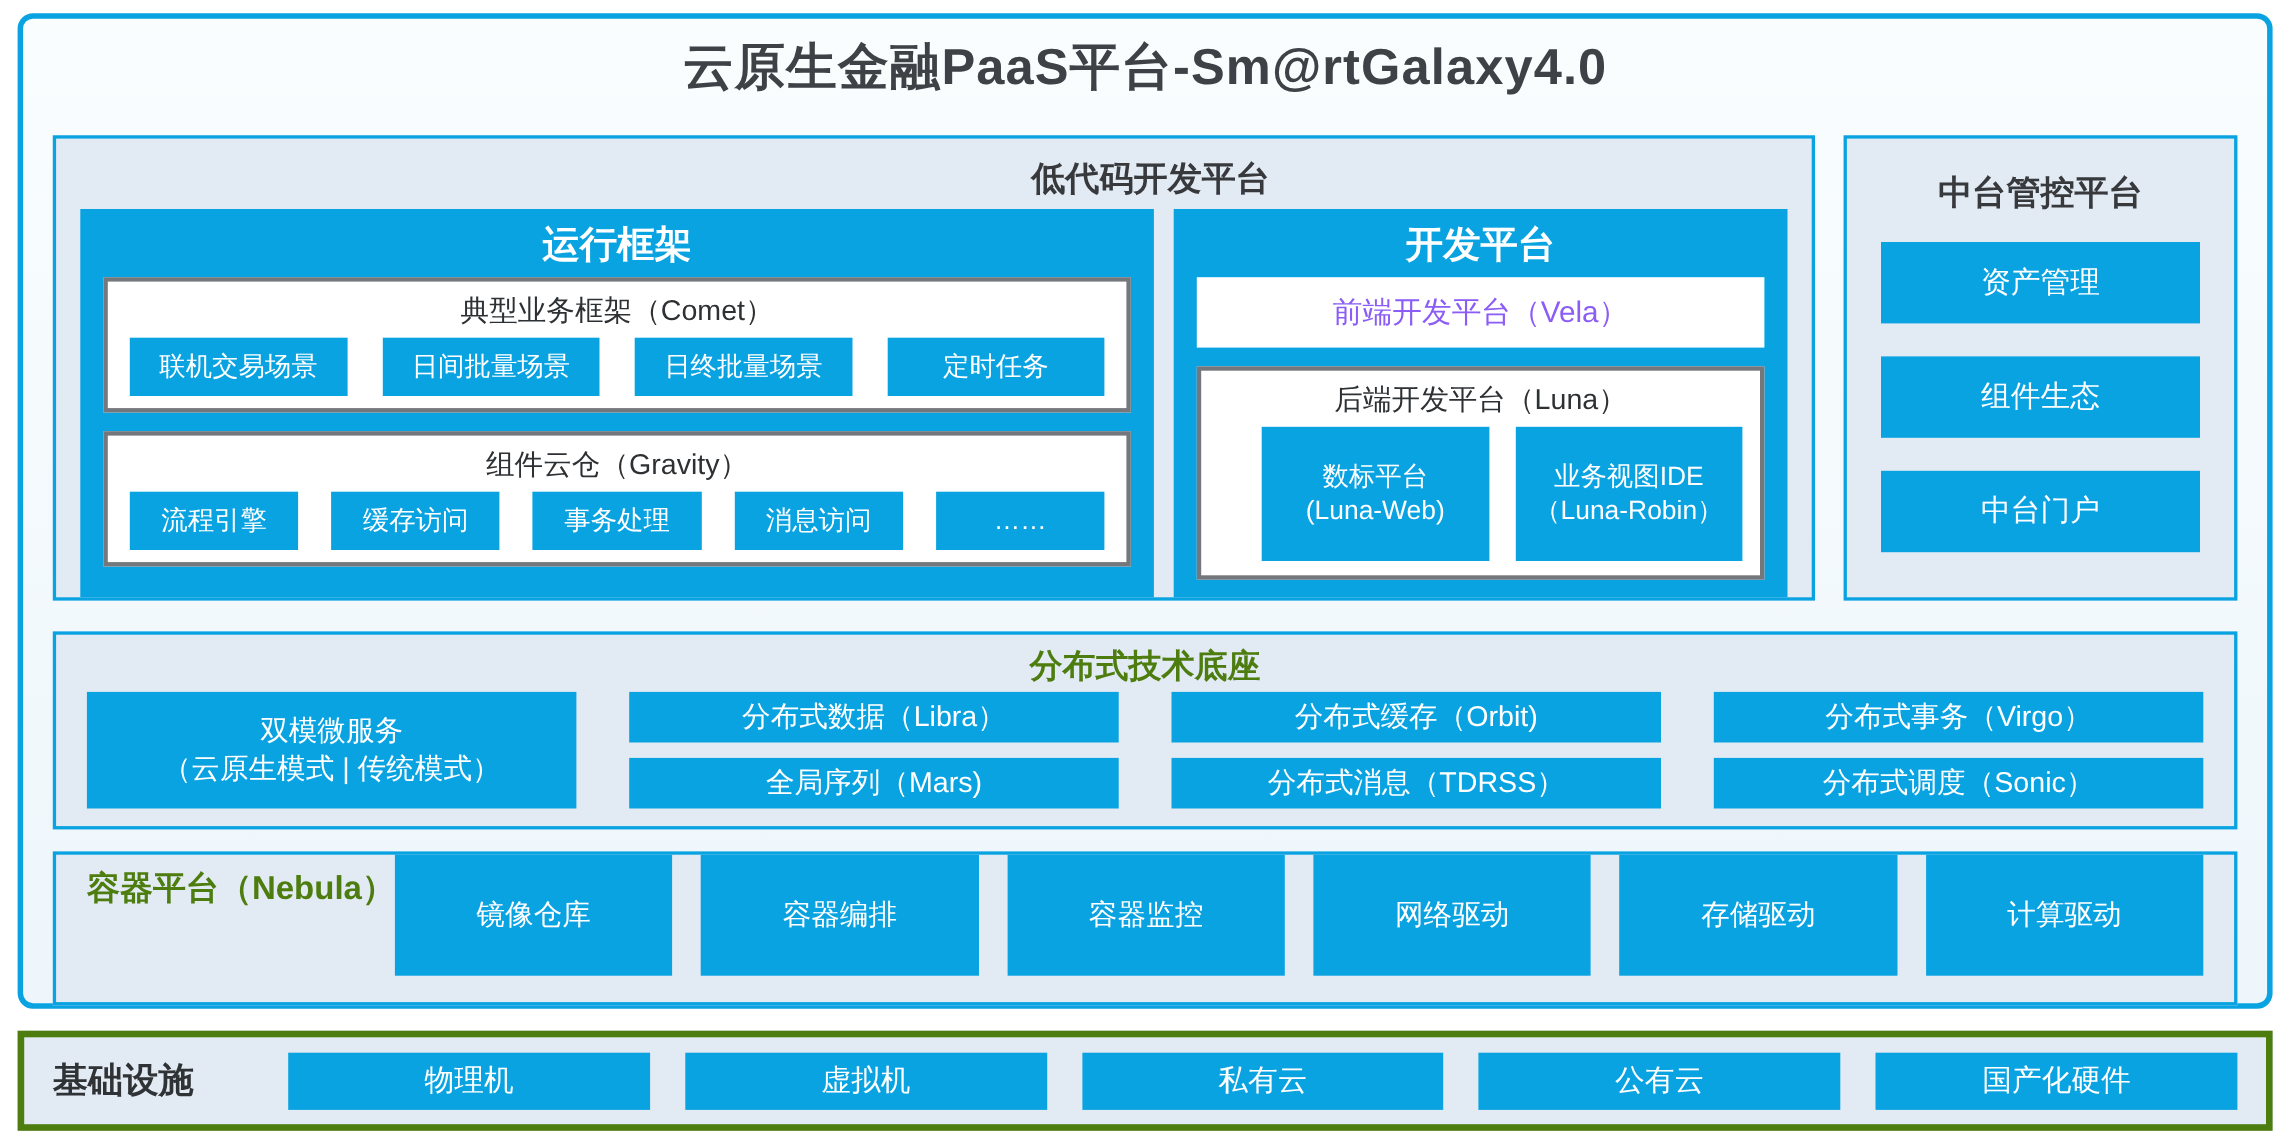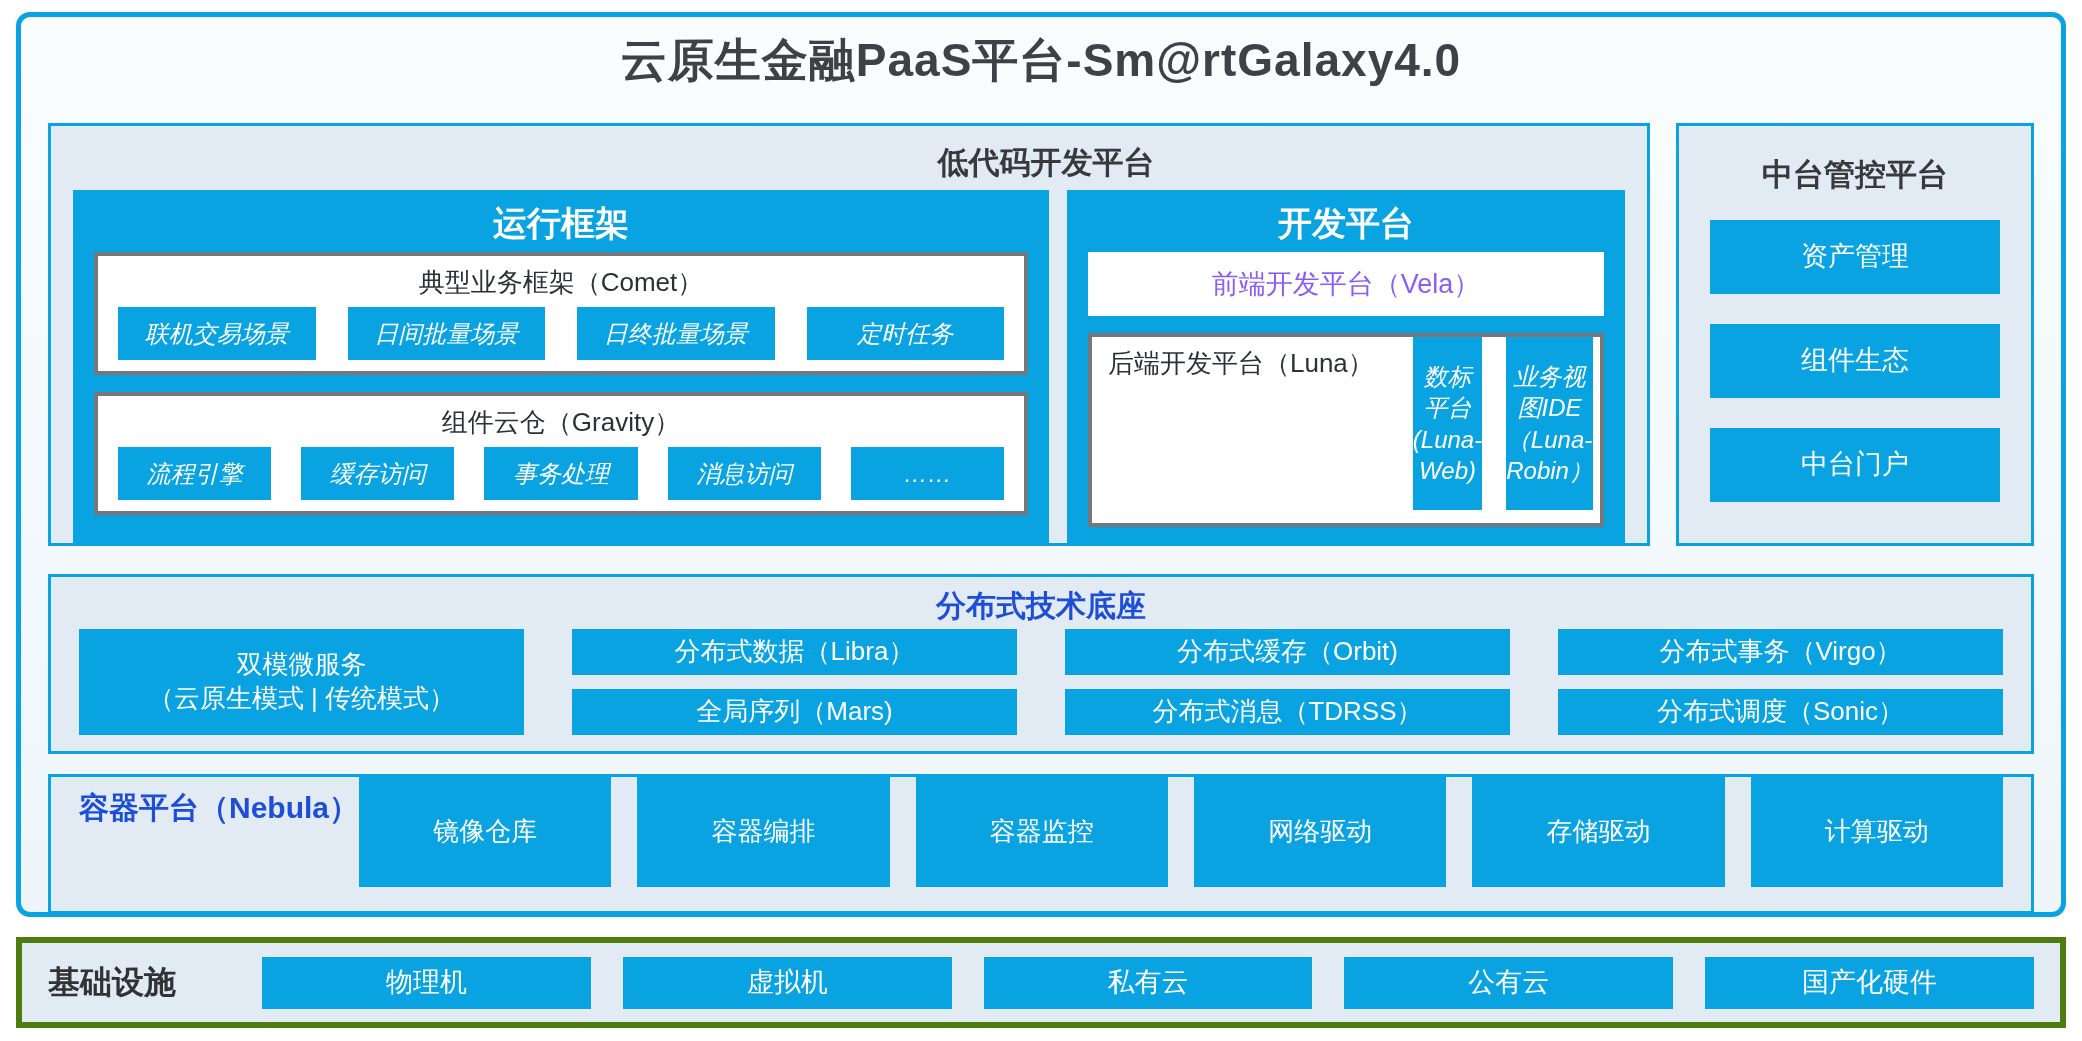--- a/index.html
+++ b/index.html
@@ -48,31 +48,31 @@
   .stack-box { flex:1; display:flex; flex-direction:column; padding:0 20px; }
   .comet { margin-bottom:17px; }
   .box-title {
     text-align:center; font-size:26px; color:#2e3134; padding:9px 0 7px; flex:none;
   }
   .btn {
     background:#0aa3e2; color:#ffffff; display:flex; flex-direction:column;
     align-items:center; justify-content:center; text-align:center;
     font-size:24px; line-height:1.3; box-sizing:border-box;
   }
-  .btn-row { flex:1; display:flex; margin-bottom:11px;font-style:italic; }
+  .btn-row { flex:1; display:flex; margin-bottom:11px; }
   .btn-row .btn { flex:1; }
   .comet  .btn-row { gap:32px; }
   .gravity .btn-row { gap:30px; }
 
   .vela-box {
     height:64px; flex:none; margin-bottom:17px;
     display:flex; align-items:center; justify-content:center;
     font-size:27px; color:#8b5cf6;
   }
-  .luna-box { flex:1; display:flex; flex-direction:row; padding:0 16px; }
+  .luna-box { flex:1; display:flex; flex-direction:column; padding:0 16px; }
   .luna-box .btn-row { gap:24px; margin-bottom:13px;padding-left:39px; }
   .luna-box .btn { font-size:24px; }
 
   
   .mid-platform {
     width:358px; flex:none; display:flex; flex-direction:column;
     padding:0 31px 33px;
   }
   .mid-title {
     text-align:center; font-size:31px; font-weight:bold; color:#37393d;
@@ -80,21 +80,21 @@
   }
   .mid-btn { height:74px; flex:none; font-size:27px; margin-bottom:30px; }
   .mid-btn:last-child { margin-bottom:0; }
 
   
   .distributed {
     margin:28px 27px 0; height:180px; display:flex; flex-direction:column;
     padding:0 28px 16px;
   }
   .section-title {
-    text-align:center; font-size:30px; font-weight:bold; color:#1d4ed8;
+    text-align:center; font-size:30px; font-weight:bold; color:#4d7c0f;
     flex:none;
   }
   .distributed .section-title { height:52px; line-height:58px; }
   .dist-grid { flex:1; display:flex; gap:48px; }
   .dual-btn { flex:1; font-size:26px; }
   .dist-col { flex:1; display:flex; flex-direction:column; gap:14px; }
   .dist-col .btn { flex:1; font-size:26px; }
 
   
   .container-platform {

